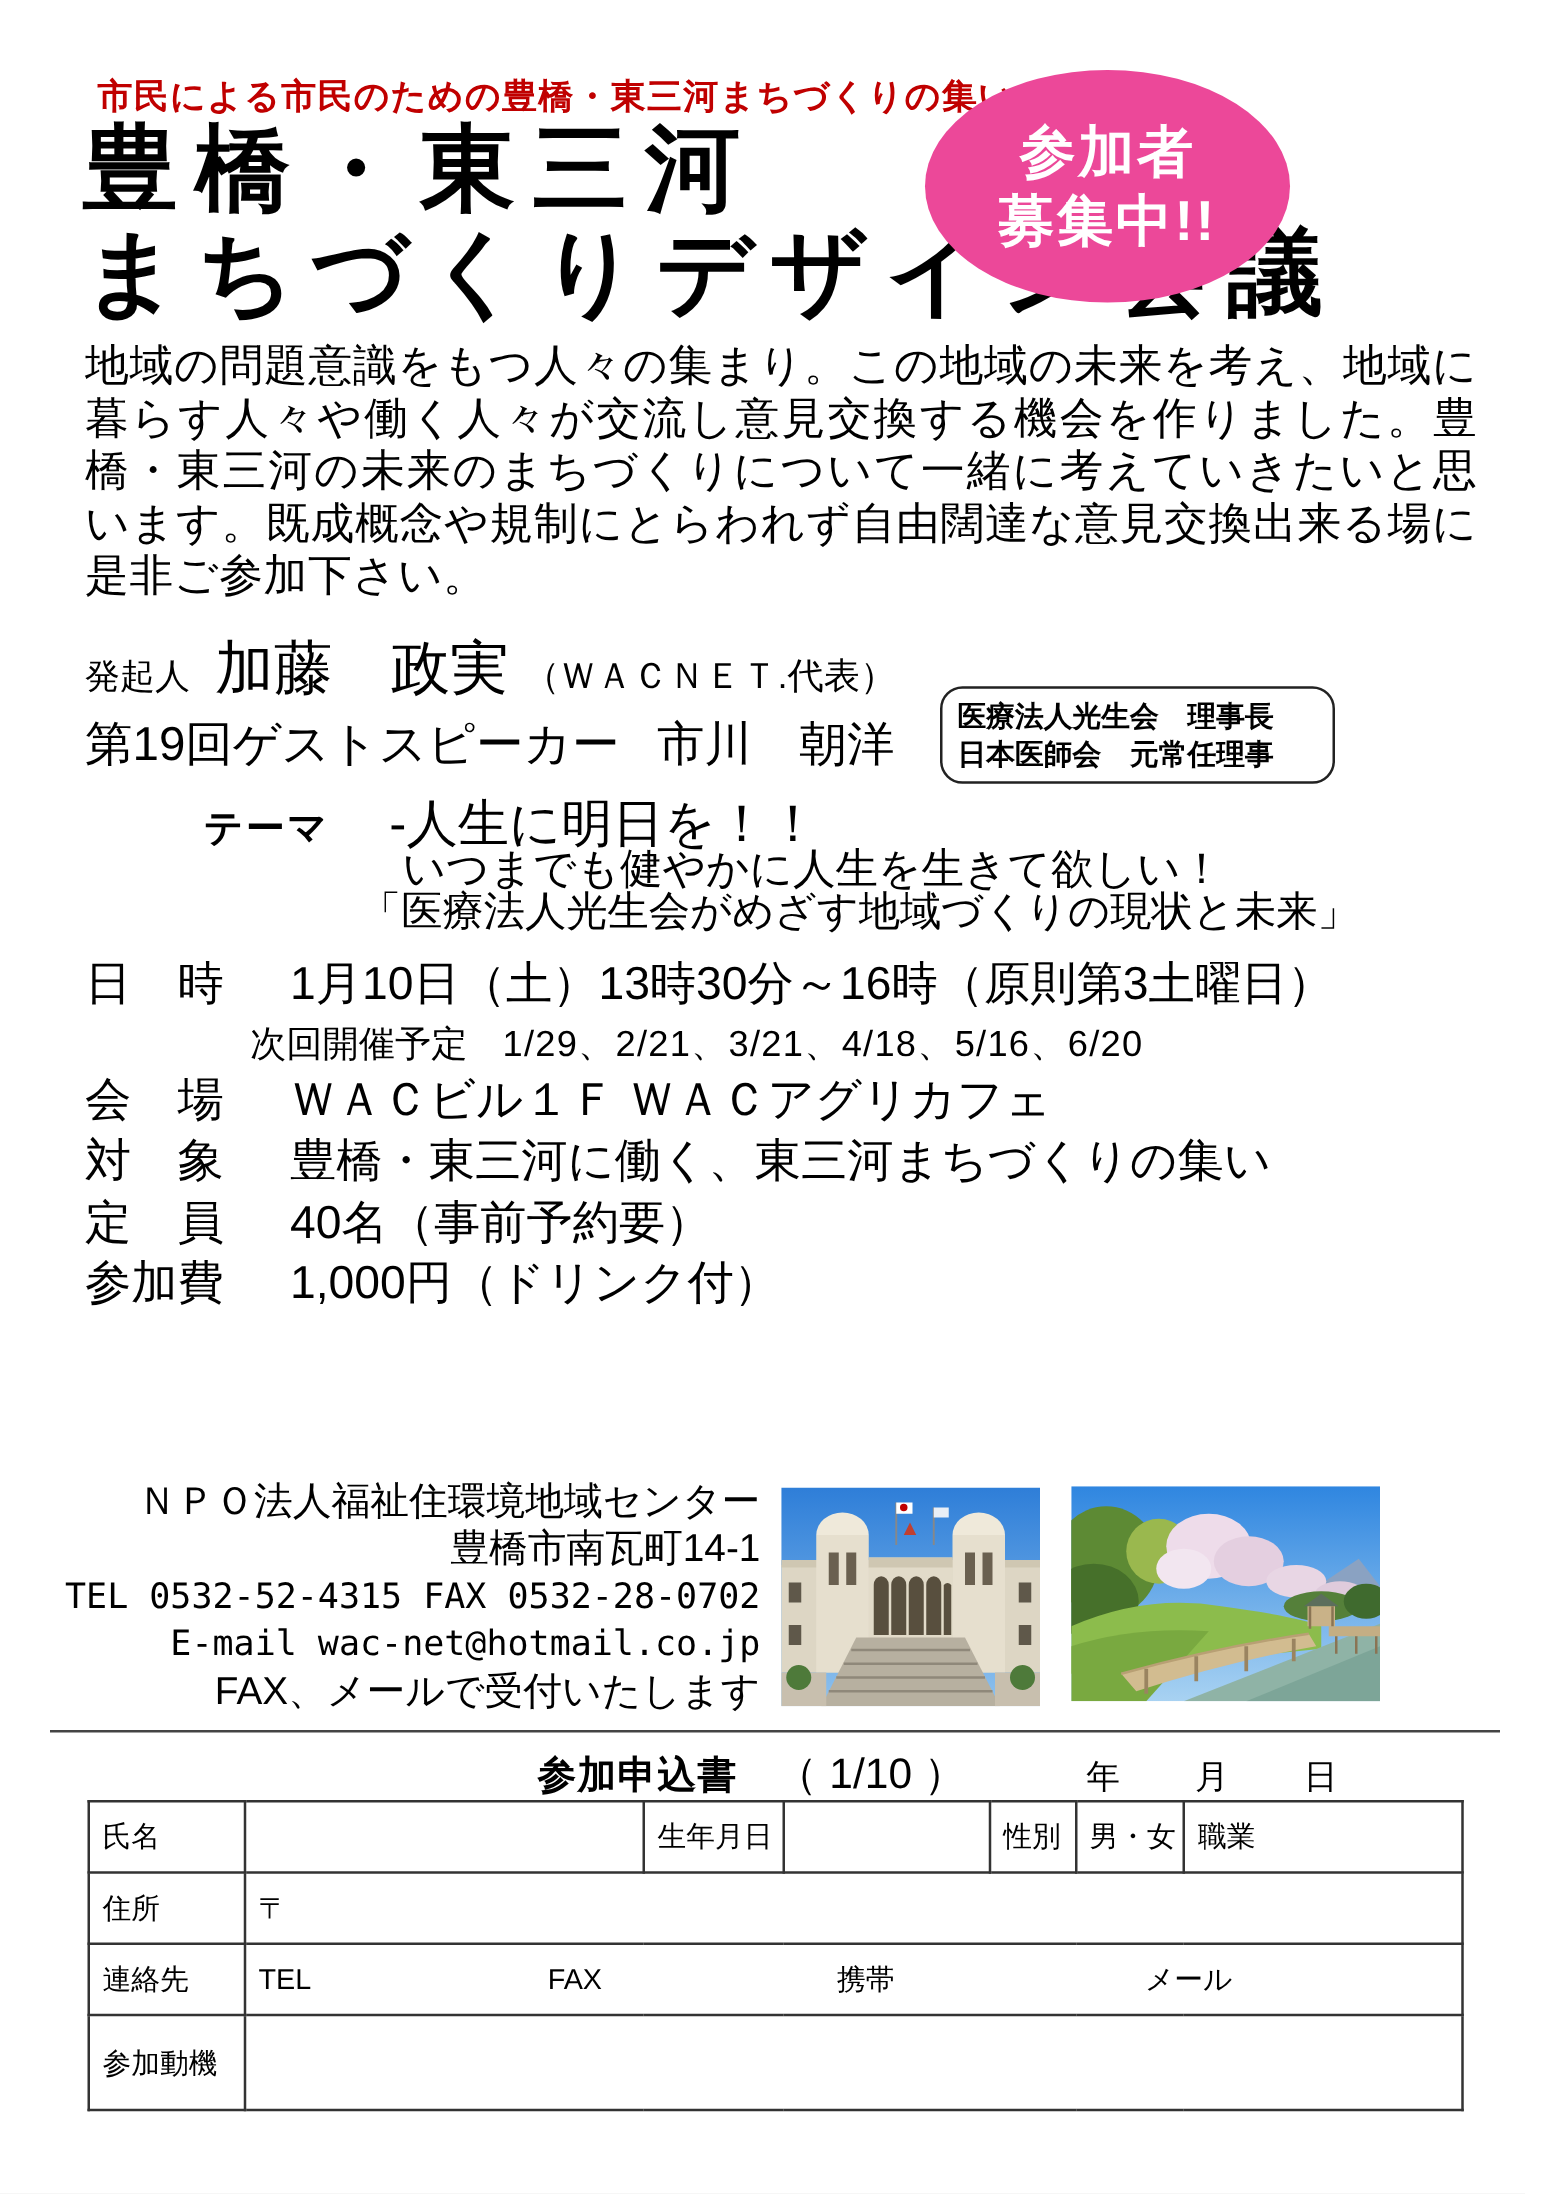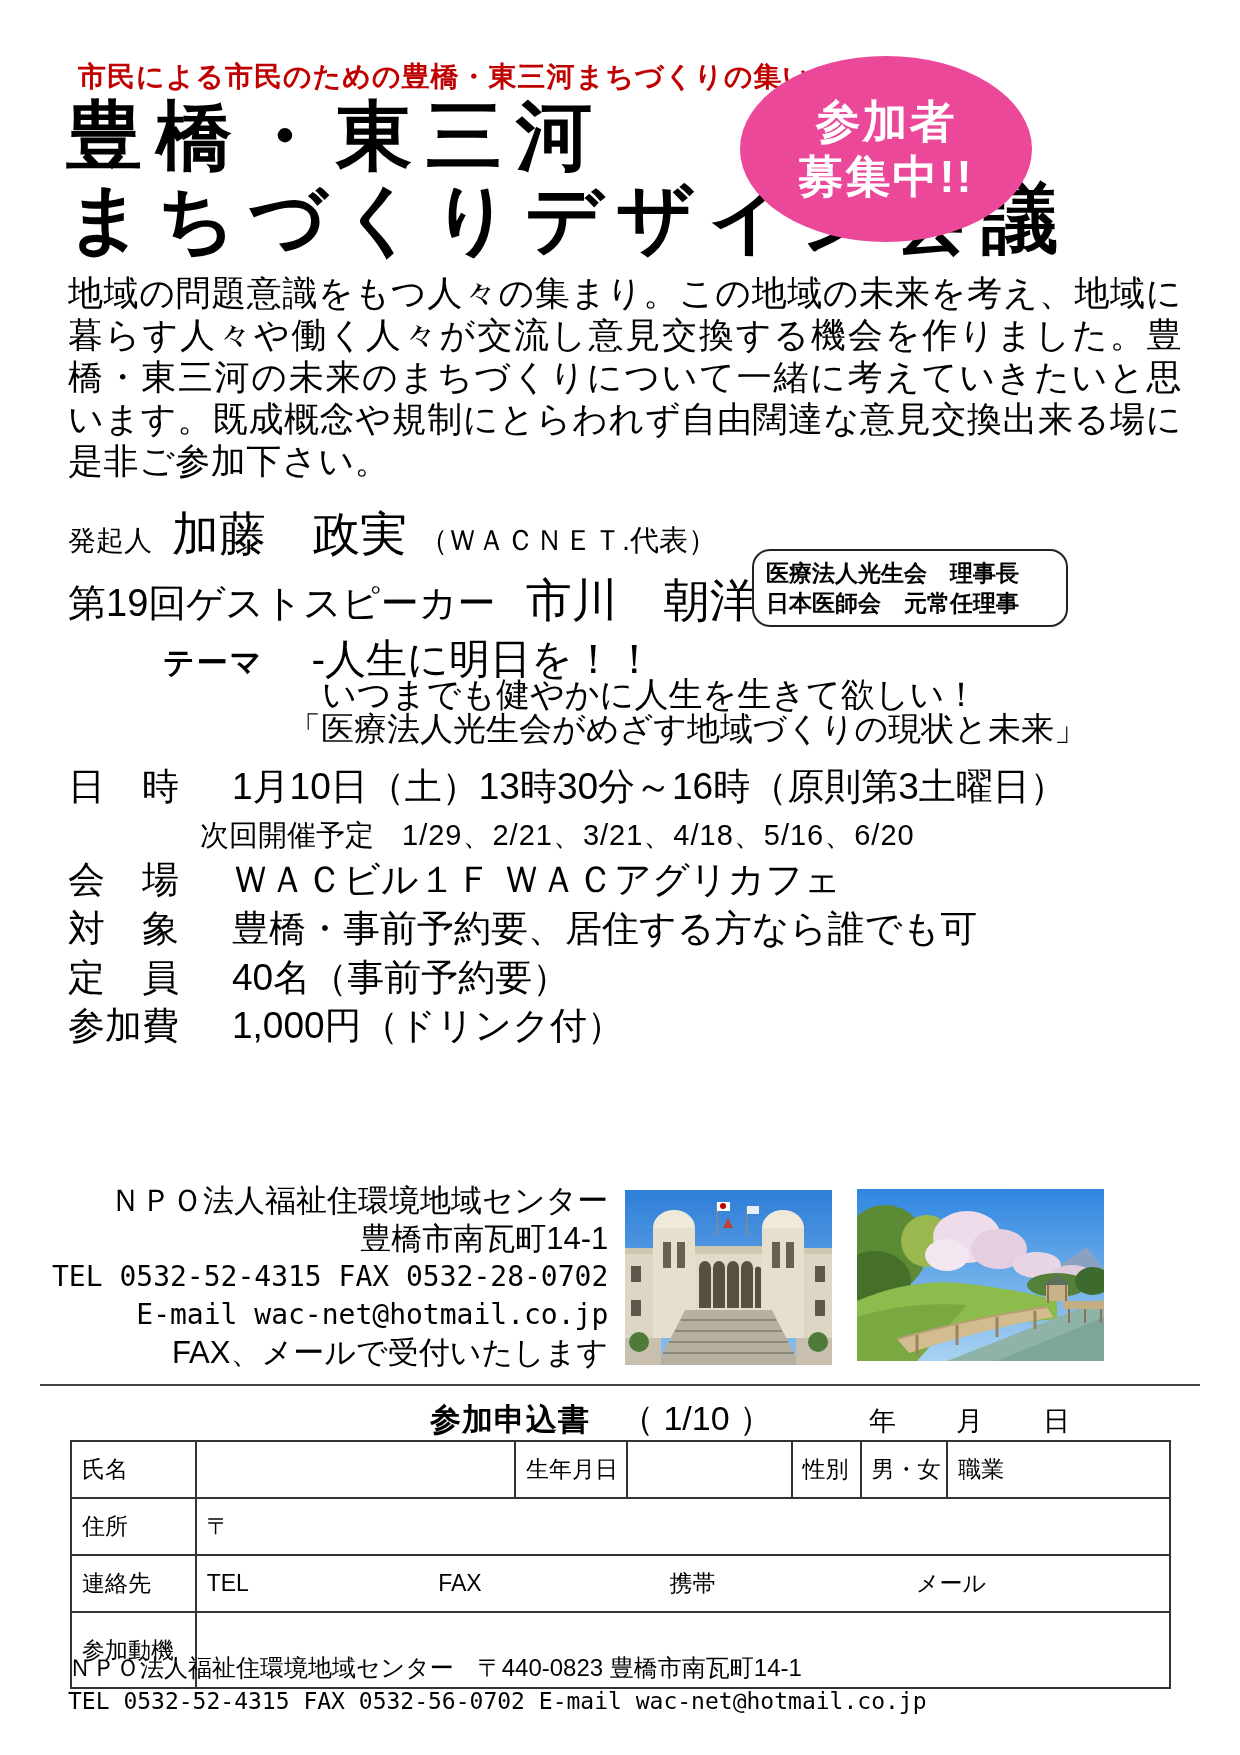--- a/index.html
+++ b/index.html
@@ -45,21 +45,21 @@
     display:flex; align-items:baseline; white-space:nowrap;
   }
   .organizer .role { font-size:28px; }
   .organizer .name { font-size:47px; margin-left:20px; }
   .organizer .note { font-size:29px; margin-left:12px; }
   .speaker {
     position:absolute; left:68px; top:570px;
     display:flex; align-items:baseline; white-space:nowrap;
   }
   .speaker .label { font-size:38px; }
-  .speaker .name { font-size:46px; margin-left:30px; }
+  .speaker .name { font-size:38px; margin-left:30px; }
   .titles-box {
     position:absolute; left:752px; top:549px; width:316px;
     border:2.5px solid #222; border-radius:18px;
     padding:7px 12px;
     display:flex; flex-direction:column; justify-content:center;
   }
   .titles-box span { font-size:23px; font-weight:bold; line-height:30px; white-space:nowrap; }
   
   .theme-row1 {
     position:absolute; left:163px; top:632px;
@@ -167,21 +167,21 @@
   <div class="detail d-next">
     <span class="dlabel">次回開催予定</span>
     <span class="dvalue">1/29、2/21、3/21、4/18、5/16、6/20</span>
   </div>
   <div class="detail d-venue">
     <span class="dlabel">会　場</span>
     <span class="dvalue">ＷＡＣビル１Ｆ ＷＡＣアグリカフェ</span>
   </div>
   <div class="detail d-target">
     <span class="dlabel">対　象</span>
-    <span class="dvalue">豊橋・事前予約要、居住する方なら誰でも可</span>
+    <span class="dvalue">豊橋・東三河に働く、東三河まちづくりの集い</span>
   </div>
   <div class="detail d-capacity">
     <span class="dlabel">定　員</span>
     <span class="dvalue">40名（事前予約要）</span>
   </div>
   <div class="detail d-fee">
     <span class="dlabel">参加費</span>
     <span class="dvalue">1,000円（ドリンク付）</span>
   </div>
 
@@ -351,18 +351,14 @@
         <span>メール</span>
       </td>
     </tr>
     <tr class="r4">
       <td class="lab">参加動機</td>
       <td colspan="6"></td>
     </tr>
   </tbody>
     </table>
 
-  <div class="foot">
-    <div class="f1">ＮＰＯ法人福祉住環境地域センター　〒440-0823 豊橋市南瓦町14-1</div>
-    <div class="f2">TEL 0532-52-4315  FAX 0532-56-0702  E-mail wac-net@hotmail.co.jp</div>
-  </div>
 
 </div>
 
 </body></html>

